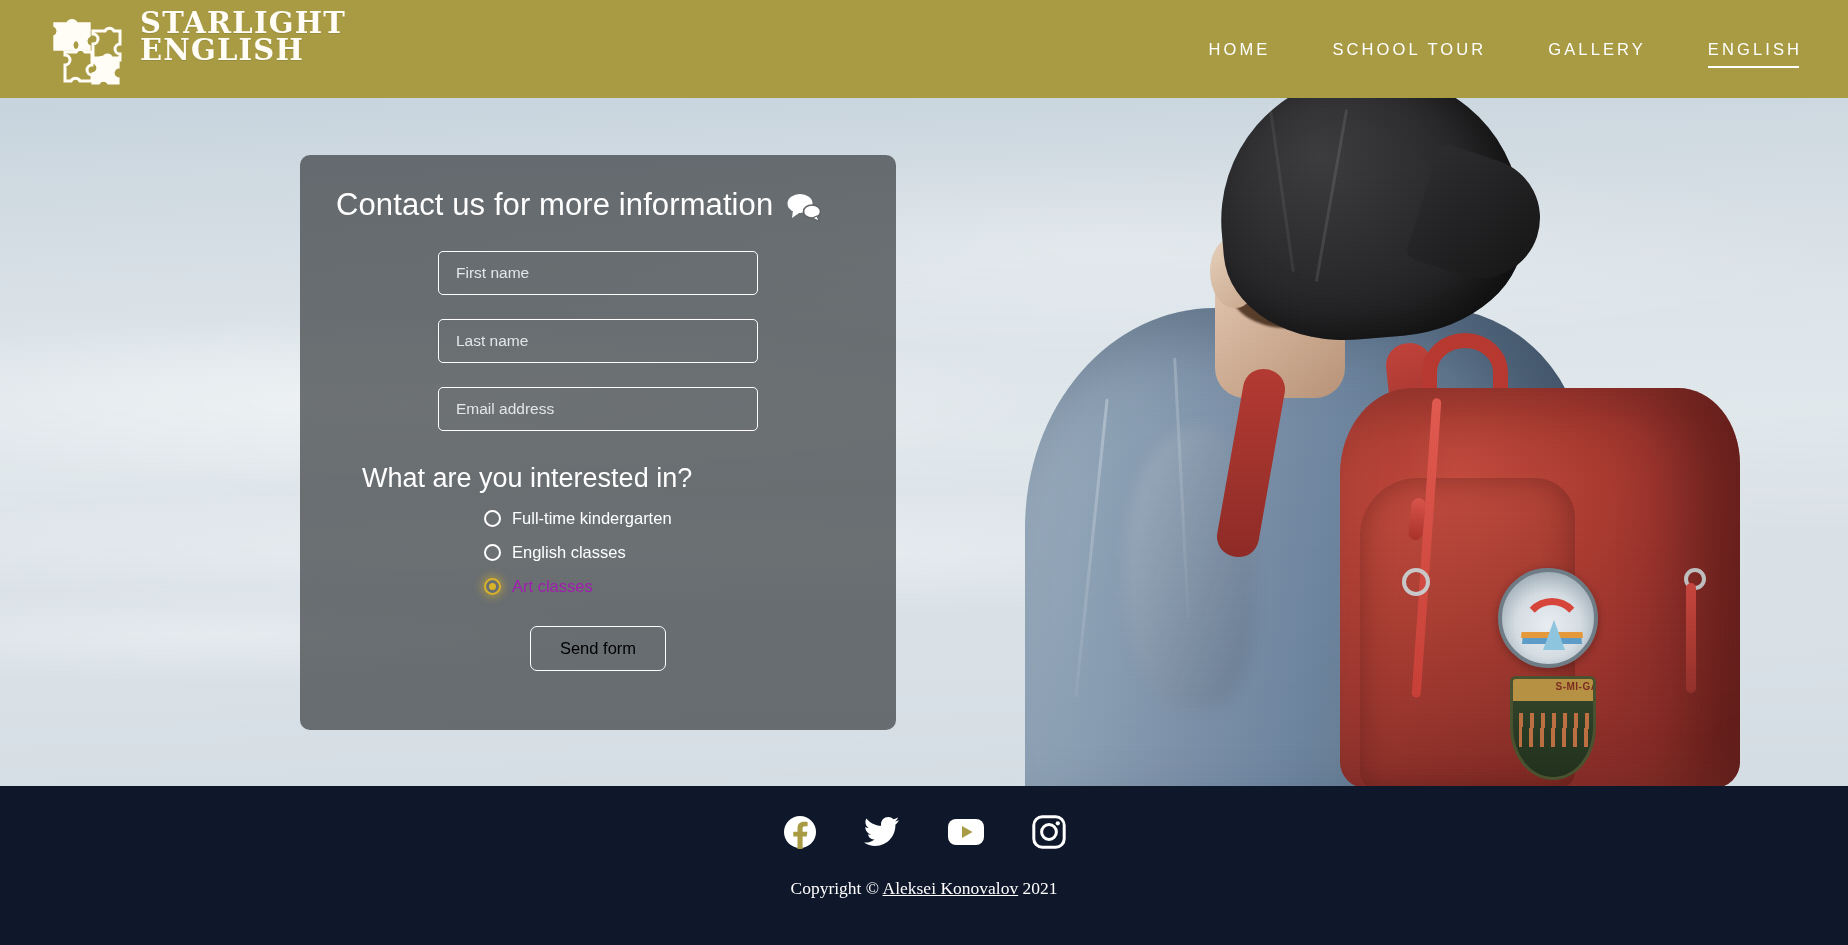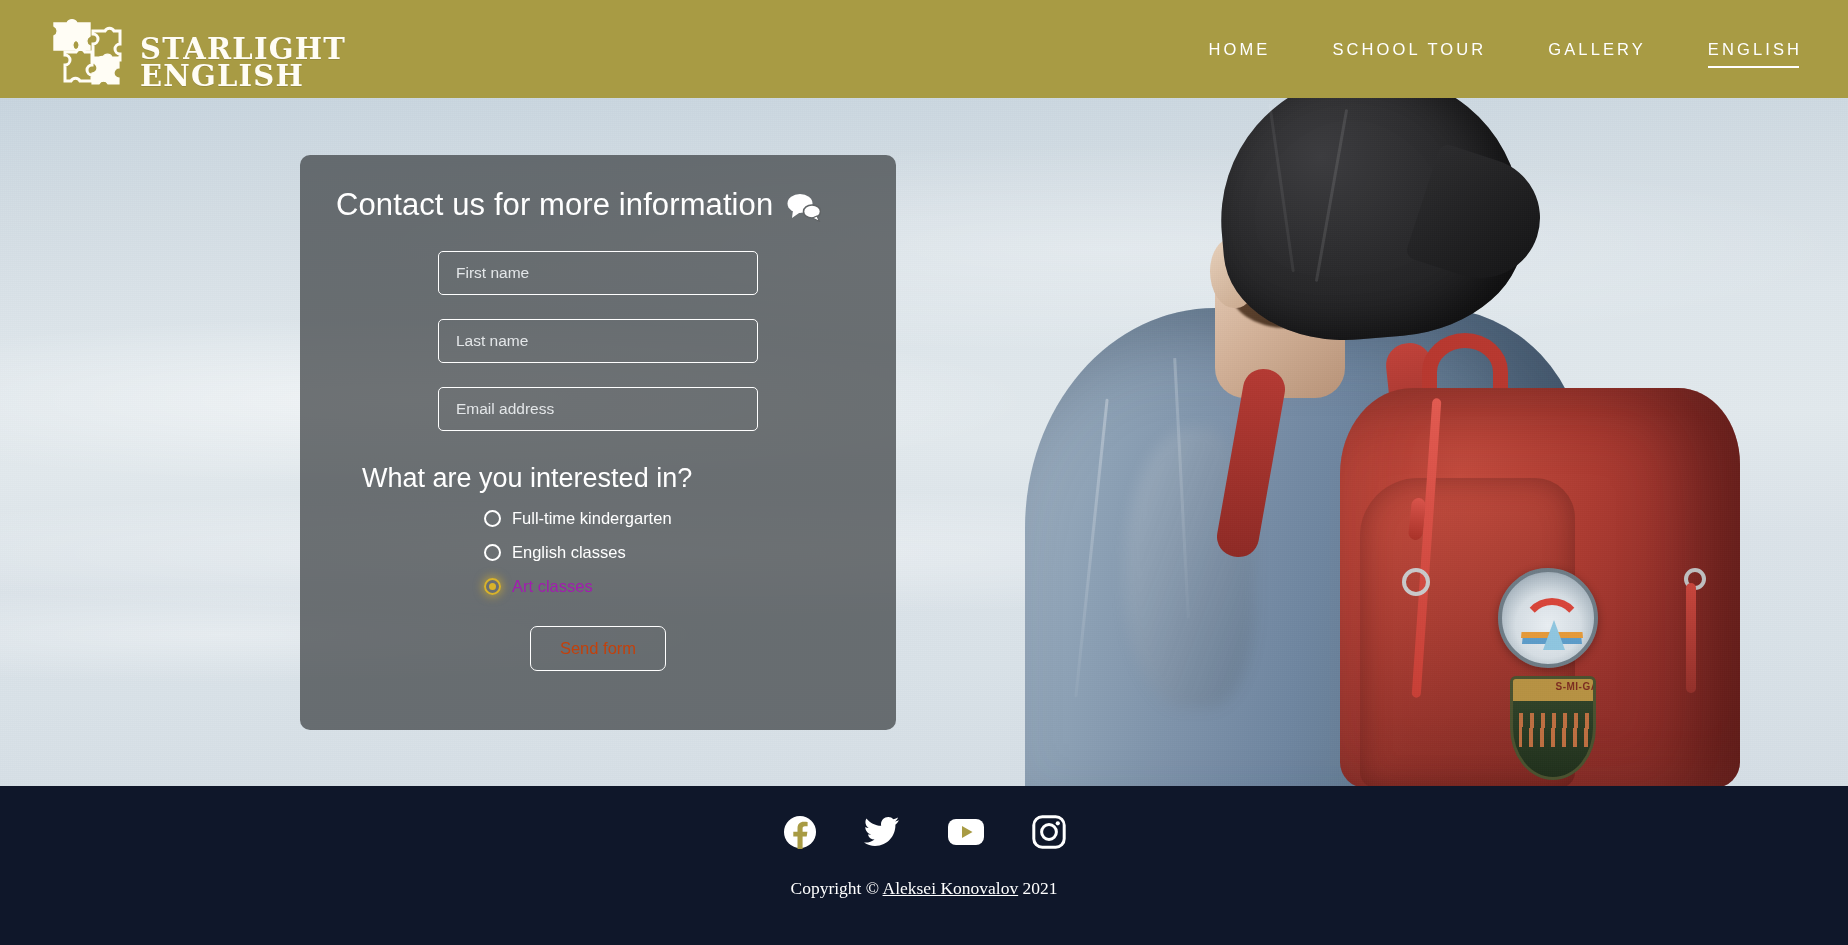--- a/index.html
+++ b/index.html
@@ -18,21 +18,21 @@
   .header {
     position:absolute; top:0; left:0;
     width:1848px; height:98px;
     background:#A89B44;
     display:flex; align-items:center;
     z-index:30;
   }
 
   .logo-wrap {
     position:absolute; left:48px; top:10px;
-    display:flex; align-items:flex-end; gap:14px;
+    display:flex; align-items:flex-start; gap:14px;
     cursor:pointer;
   }
   .logo-mark { width:78px; height:80px; display:block; }
 
   .logo-text {
     display:flex; flex-direction:column;
     line-height:0.93;
     color:#FFFFFF;
   }
   .logo-line {
@@ -408,21 +408,21 @@
   .radio-label { color:#FFFFFF; font-size:16.5px; }
   .radio-row.selected .radio-label { color:#a21caf; }
 
   .send-btn {
     display:block;
     margin:30px auto 0 auto;
     width:136px; height:45px;
     background:transparent;
     border:1.6px solid #FFFFFF;
     border-radius:7px;
-    color:#c2410c;
+    color:#000000;
     font-size:16.5px;
     font-family:"Liberation Sans", sans-serif;
     cursor:pointer;
   }
 
   
   .footer {
     position:absolute; left:0; top:786px;
     width:1848px; height:159px;
     background:#0f172a;

